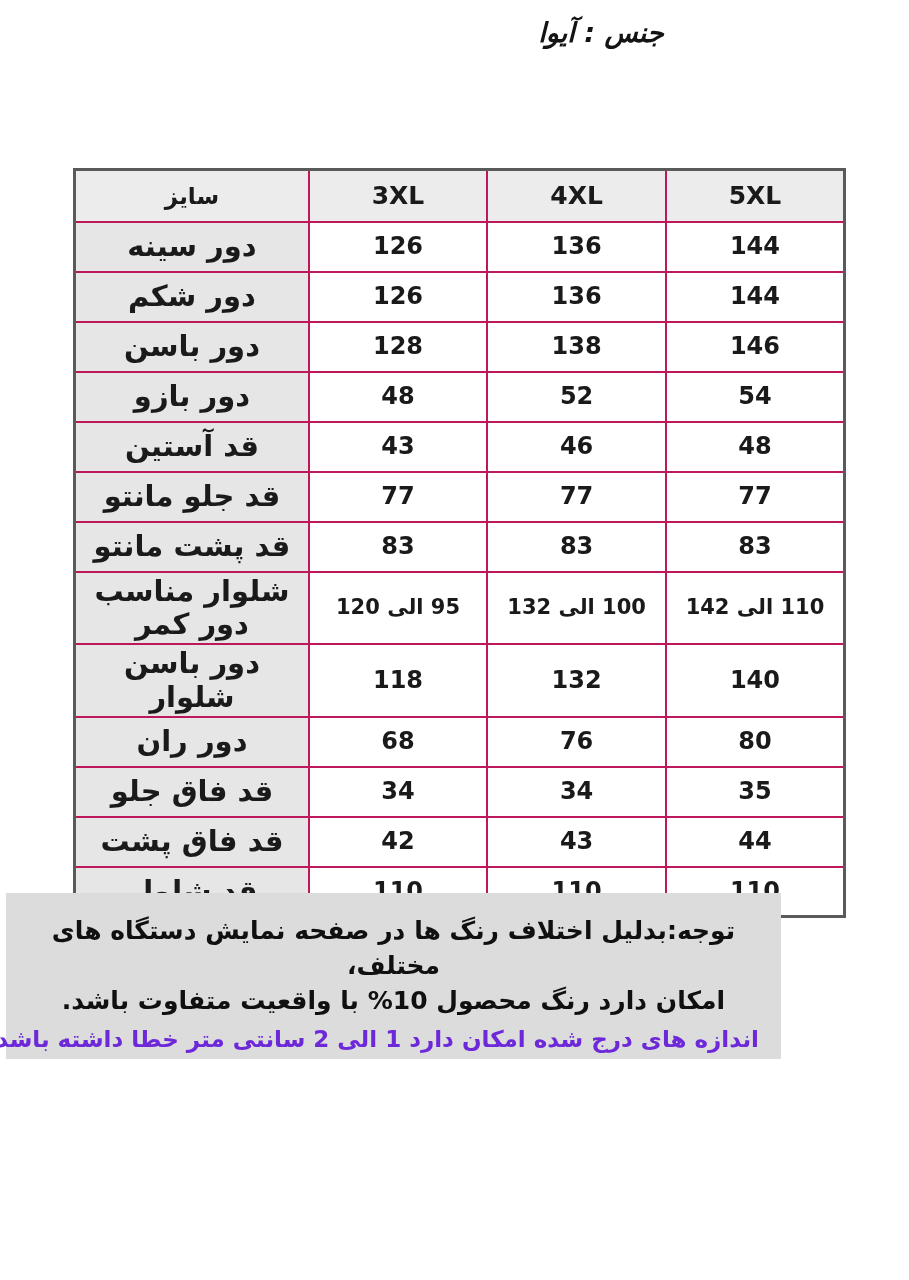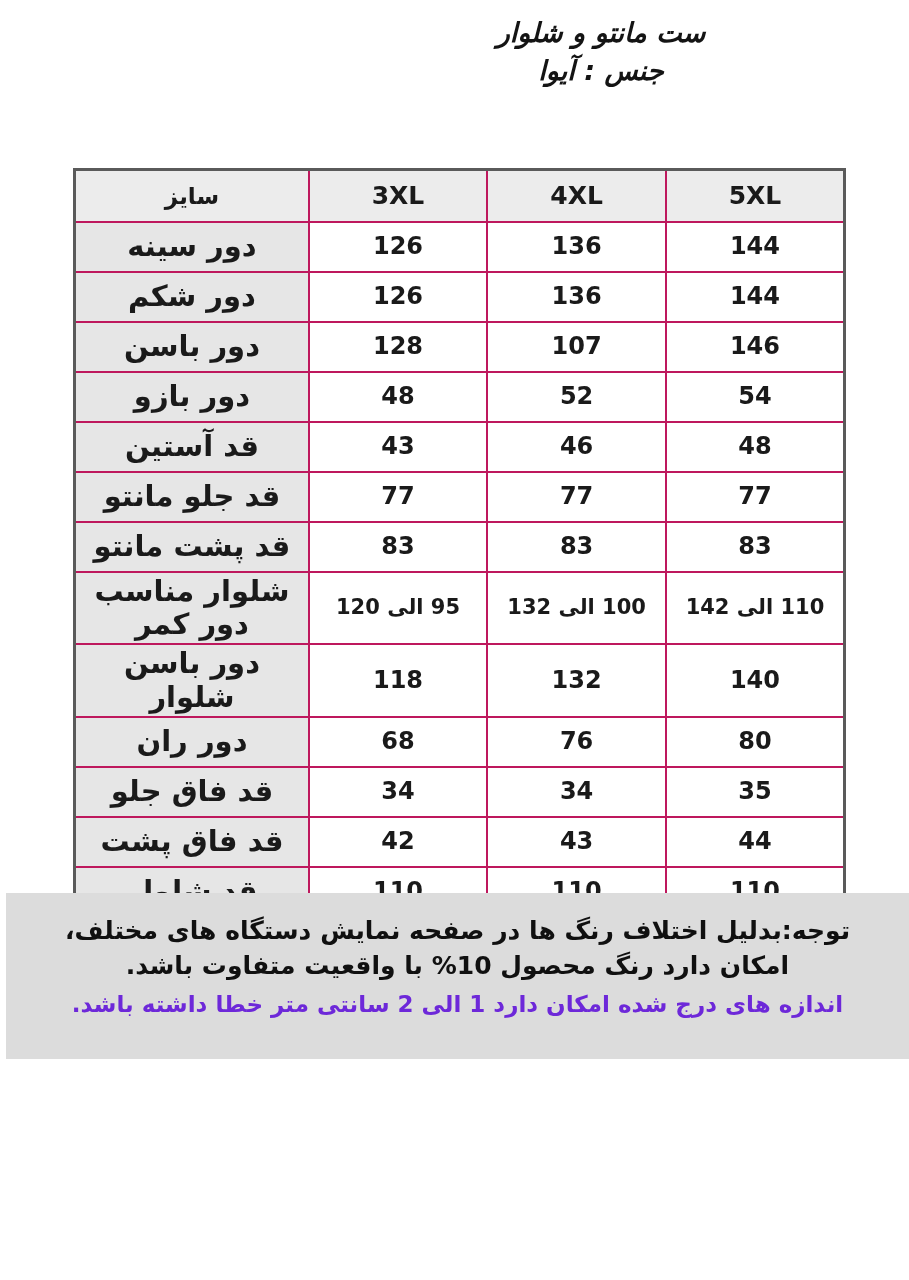--- a/index.html
+++ b/index.html
@@ -97,21 +97,21 @@
   td.value-cell.range {
     font-size: 21px;
     line-height: 1.18;
   }
 
   
   .notes {
     position: absolute;
     left: 6px;
     top: 893px;
-    width: 903px;
+    width: 775px;
     height: 166px;
     background: #dcdcdc;
     direction: rtl;
     padding: 20px 22px 16px 22px;
     text-align: center;
   }
   .note-dark {
     font-family: "DejaVu Sans", "Liberation Sans", sans-serif;
     font-size: 25px;
     font-weight: 700;
@@ -126,21 +126,20 @@
     color: #6d28d9;
     line-height: 1.35;
     margin: 6px 0 0 0;
     white-space: nowrap;
   }
 </style>
 </head>
 <body>
 
 <div class="header">
-  <div class="header-line">ست مانتو و شلوار</div>
   <div class="header-line">جنس : آیوا</div>
 </div>
 
 <div class="table-wrap">
   <table class="size-table">
     <colgroup>
       <col class="c-data">
         <col class="c-data">
         <col class="c-data">
         <col class="c-label">
@@ -161,21 +160,21 @@
           <td class="label-cell">دور سینه</td>
         </tr>
         <tr class="data-row">
           <td class="value-cell">144</td>
           <td class="value-cell">136</td>
           <td class="value-cell">126</td>
           <td class="label-cell">دور شکم</td>
         </tr>
         <tr class="data-row">
           <td class="value-cell">146</td>
-          <td class="value-cell">107</td>
+          <td class="value-cell">138</td>
           <td class="value-cell">128</td>
           <td class="label-cell">دور باسن</td>
         </tr>
         <tr class="data-row">
           <td class="value-cell">54</td>
           <td class="value-cell">52</td>
           <td class="value-cell">48</td>
           <td class="label-cell">دور بازو</td>
         </tr>
         <tr class="data-row">

